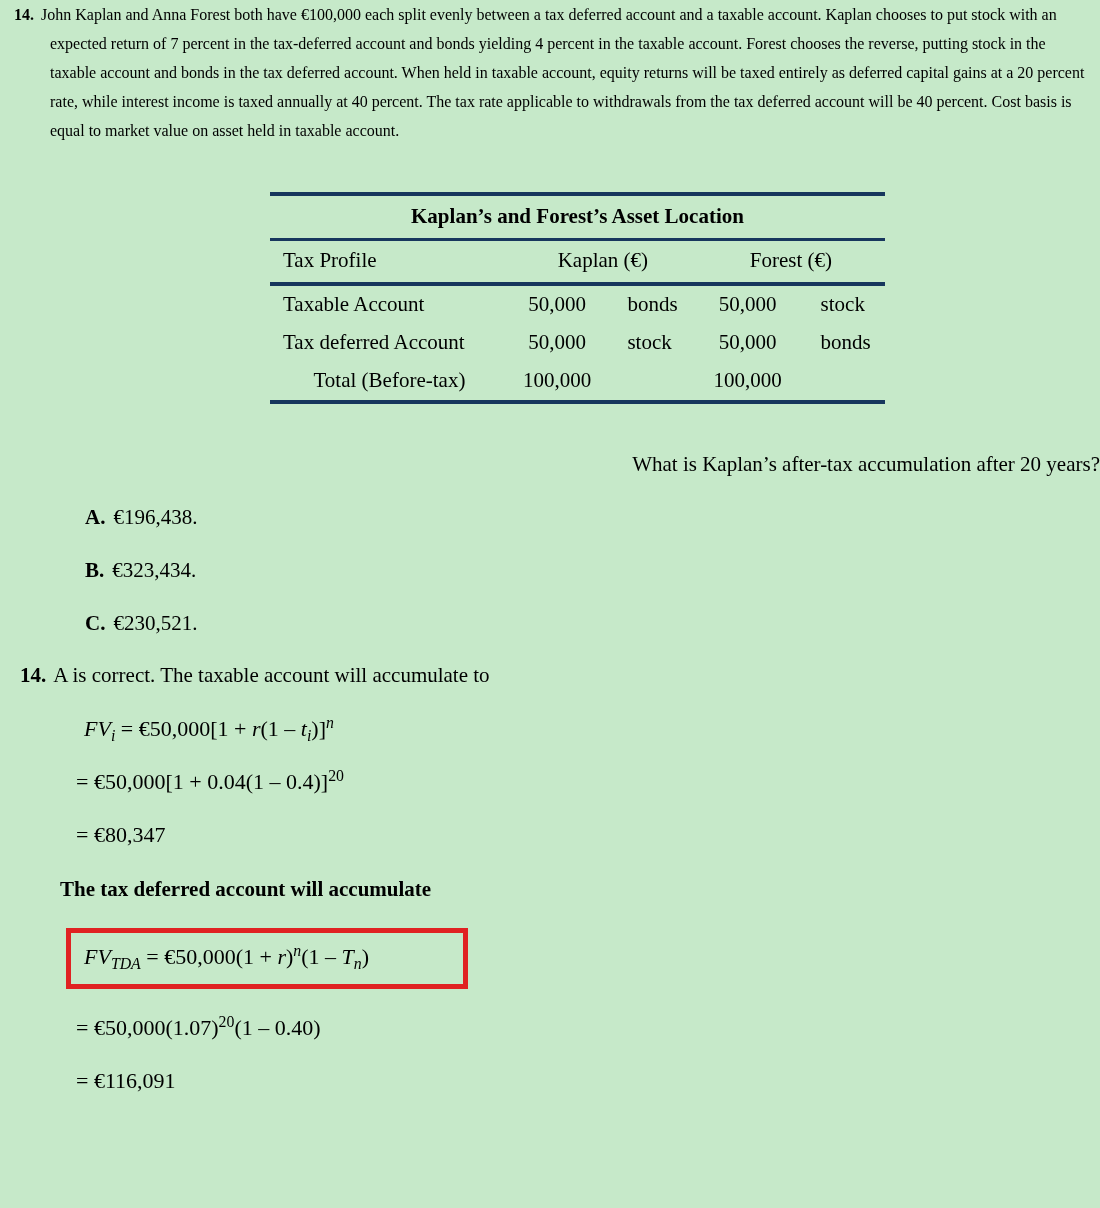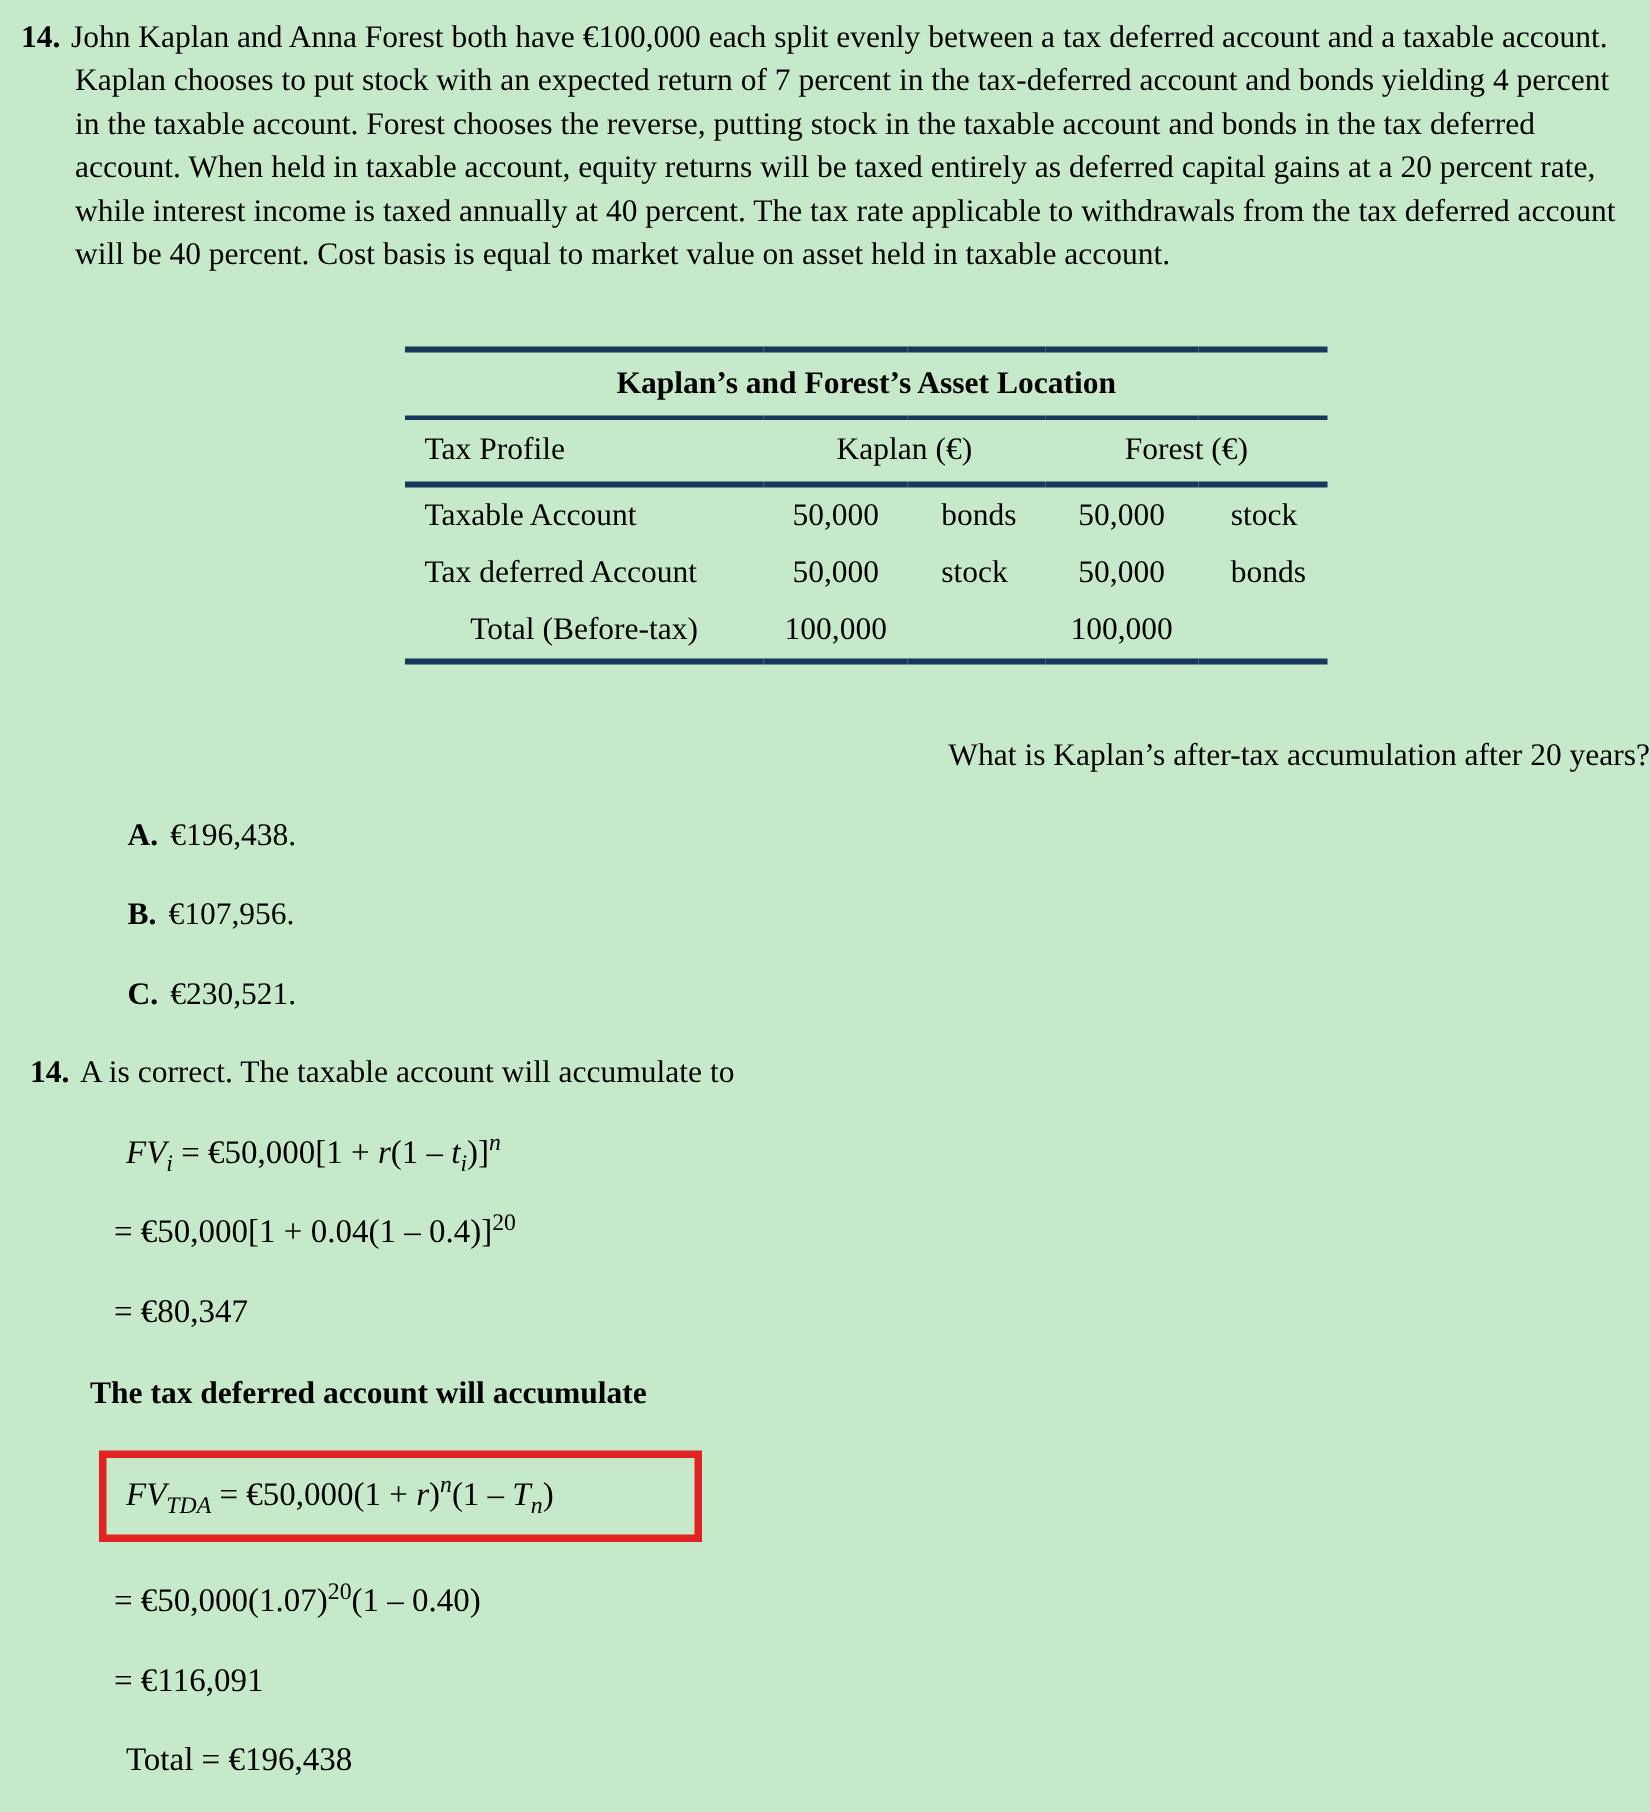--- a/index.html
+++ b/index.html
@@ -14,23 +14,23 @@
     width: 1100px; height: 1208px;
     overflow: hidden;
     background: var(--background);
     color: var(--text);
     font-family: "Liberation Serif", "DejaVu Serif", serif;
   }
   .page { width: 1100px; height: 1208px; position: relative; }
 
   .qpara {
     margin: 0;
-    padding: 10px 8px 0 50px;
+    padding: 0 8px 0 50px;
     text-indent: -36px;
-    font-size: 21px;
+    font-size: 16px;
     line-height: 29px;
   }
   .qnum { margin-right: 7px; }
 
   table.asset-table {
     border-collapse: collapse;
     margin: 47px 0 0 270px;
     width: 615px;
     font-size: 21px;
     border-top: 4px solid var(--table-line);
@@ -141,32 +141,31 @@
         <td class="c-asset"></td>
         <td class="c-amt forest">100,000</td>
         <td class="c-asset forest"></td>
       </tr>
     </tbody>
   </table>
 
   <p class="prompt">What is Kaplan’s after-tax accumulation after 20 years?</p>
 
   <p class="option"><b>A.</b><span>€196,438.</span></p>
-  <p class="option"><b>B.</b><span>€107,956.</span></p>
+  <p class="option"><b>B.</b><span>€323,434.</span></p>
   <p class="option"><b>C.</b><span>€230,521.</span></p>
 
   <p class="answer-line"><b>14.</b><span>A is correct. The taxable account will accumulate to</span></p>
 
   <p class="eq fv"><span class="it">FV</span><span class="it sub">i</span><span> = €50,000[1 + </span><span class="it">r</span><span>(1 – </span><span class="it">t</span><span class="it sub">i</span><span>)]</span><span class="it sup">n</span></p>
   <p class="eq"><span>= €50,000[1 + 0.04(1 – 0.4)]</span><span class="sup">20</span></p>
   <p class="eq"><span>= €80,347</span></p>
 
   <p class="note">The tax deferred account will accumulate</p>
 
   <div class="redbox">
     <p class="eq fv"><span class="it">FV</span><span class="it sub">TDA</span><span> = €50,000(1 + </span><span class="it">r</span><span>)</span><span class="it sup">n</span><span>(1 – </span><span class="it">T</span><span class="it sub">n</span><span>)</span></p>
   </div>
 
   <p class="eq"><span>= €50,000(1.07)</span><span class="sup">20</span><span>(1 – 0.40)</span></p>
   <p class="eq"><span>= €116,091</span></p>
-  <p class="eq fv"><span>Total = €196,438</span></p>
 
 </div>
 
 </body></html>

